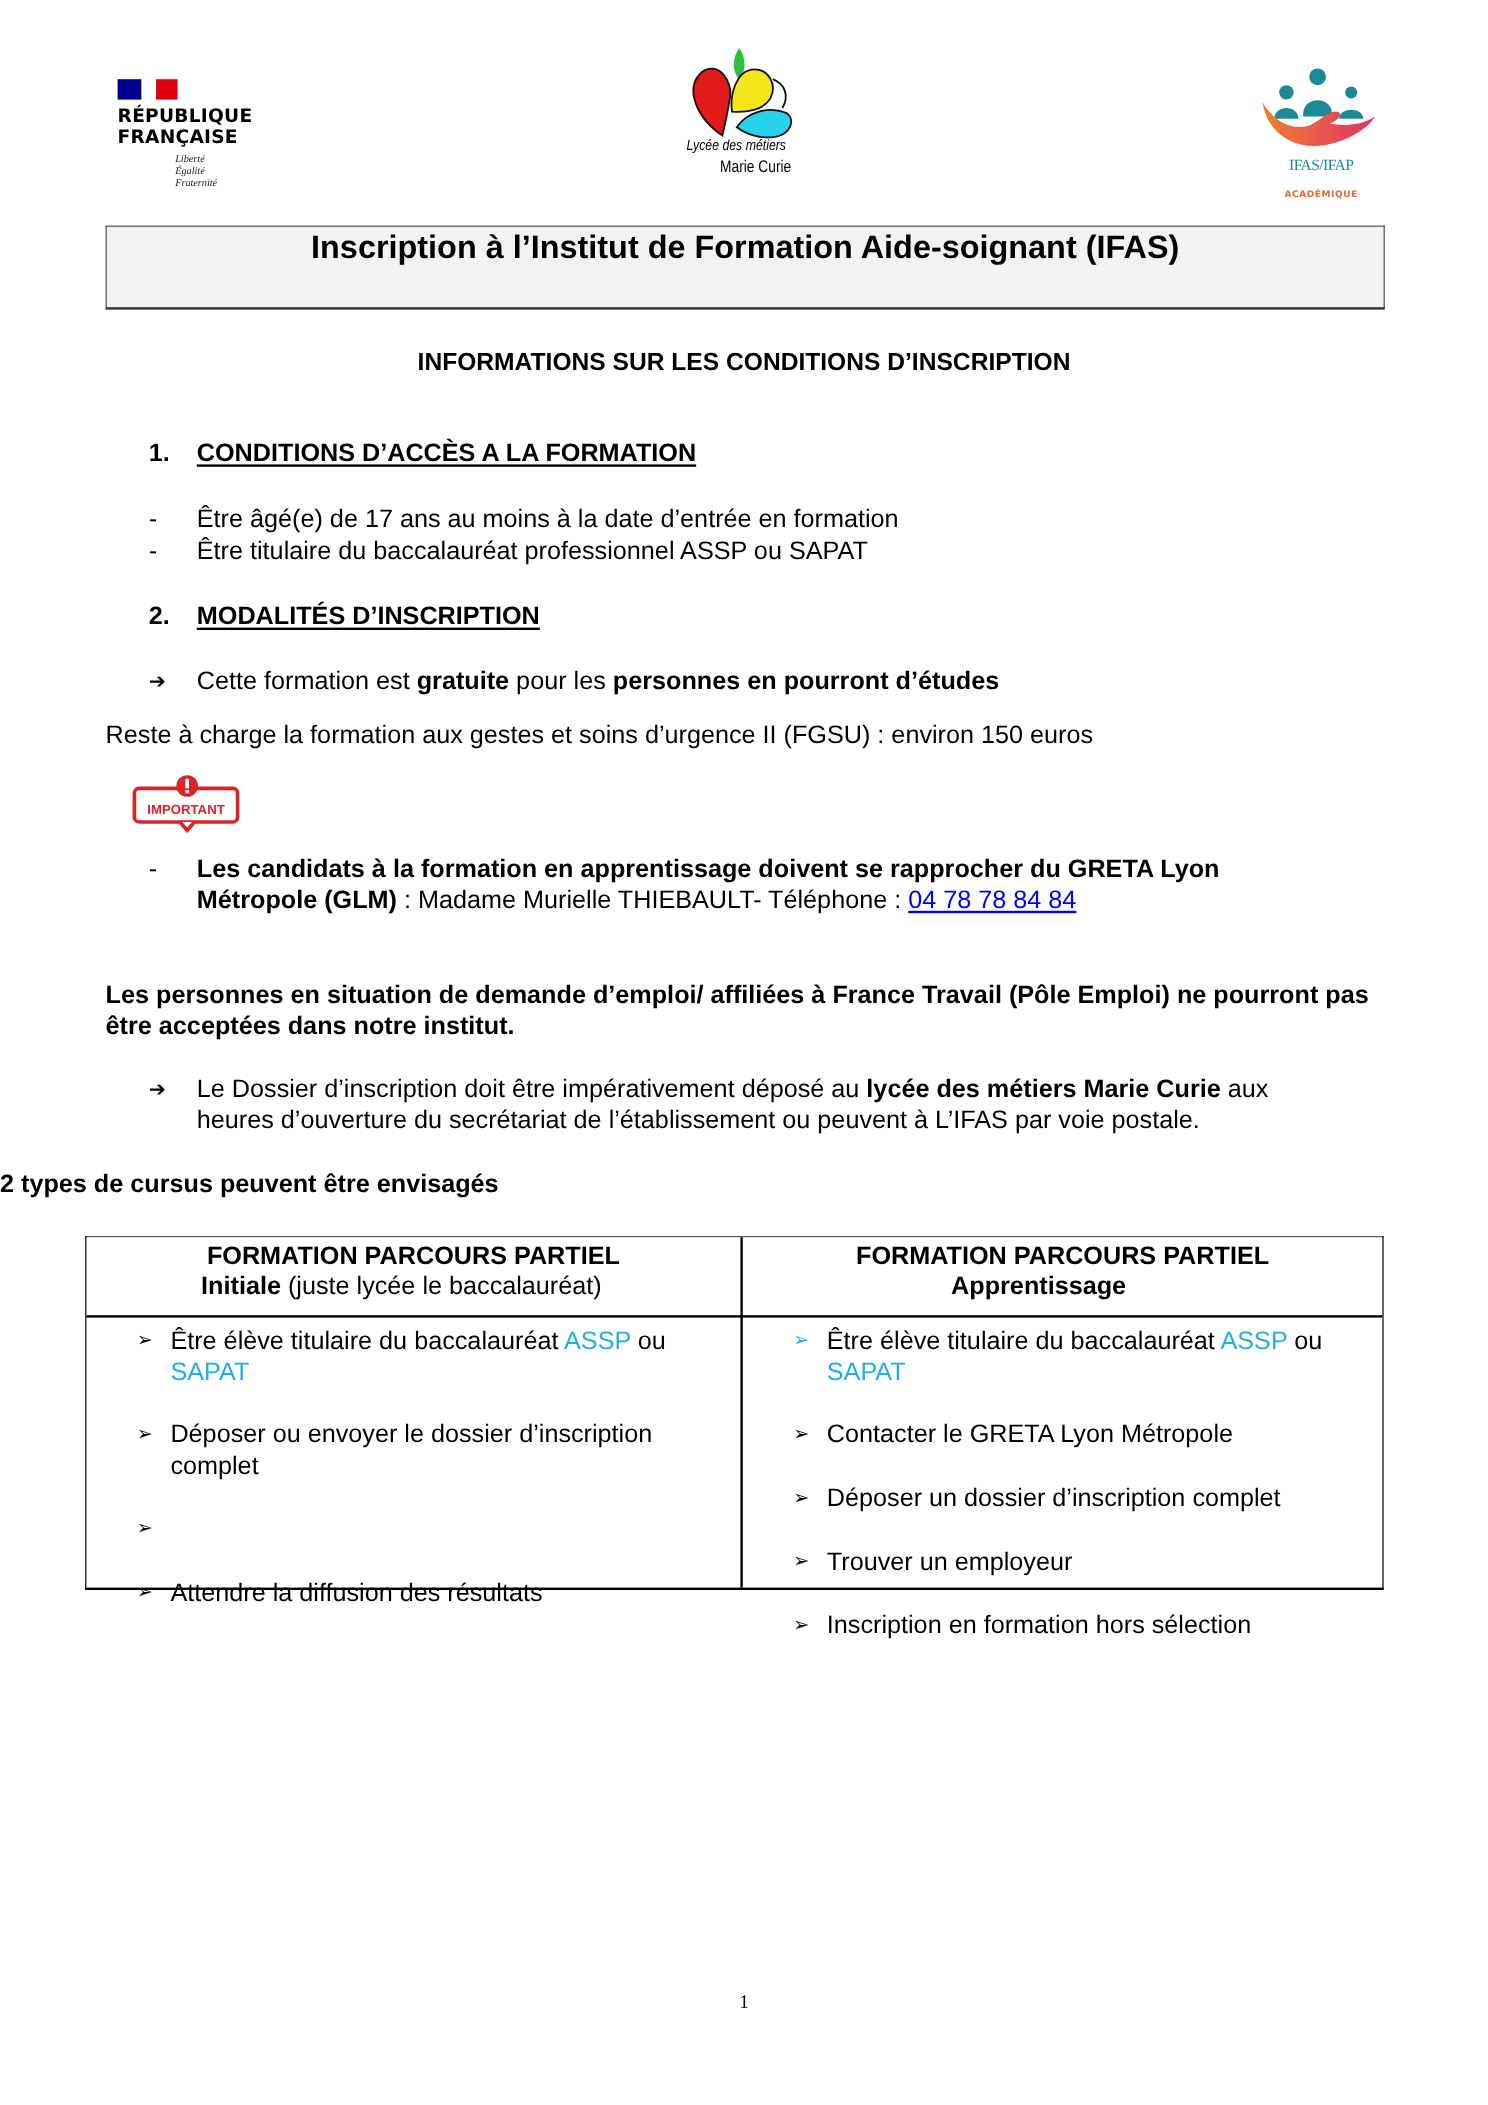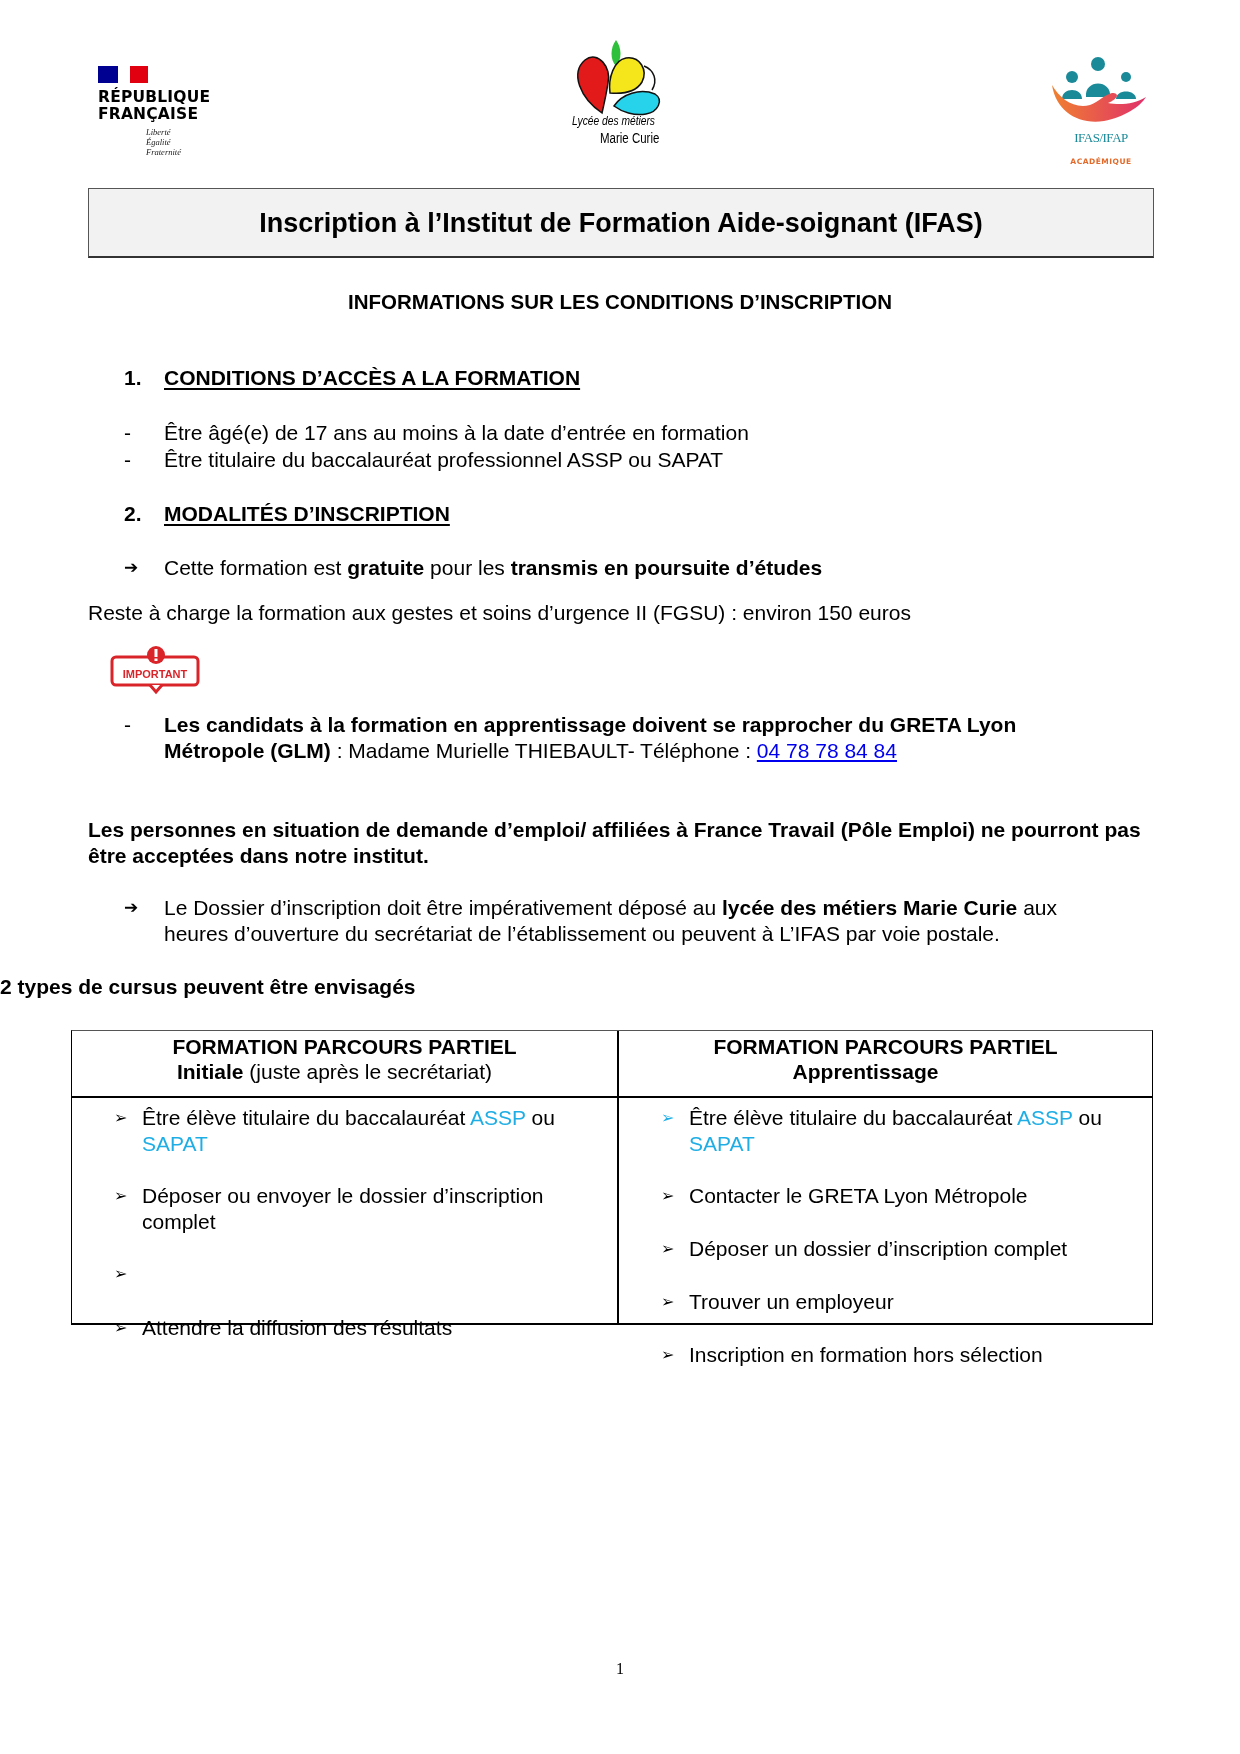--- a/index.html
+++ b/index.html
@@ -18,21 +18,21 @@
 
     .mc-logo { left: 560px; top: 38px; width: 120px; height: 110px; }
     .mc-text1 { position: absolute; left: 12px; top: 76px; font-style: italic; font-size: 12.5px; white-space: nowrap; transform: scaleX(0.82); transform-origin: left; }
     .mc-text2 { position: absolute; left: 40px; top: 92px; font-size: 14px; white-space: nowrap; transform: scaleX(0.82); transform-origin: left; }
 
     .ifas-logo { left: 1048px; top: 55px; width: 106px; height: 115px; }
     .ifas-text { position: absolute; left: 0; top: 75px; width: 106px; text-align: center; font-family: Liberation Serif, serif; font-size: 13px; color: #1a8a99; letter-spacing: -0.5px; }
     .ifas-sub { position: absolute; left: 0; top: 102px; width: 106px; text-align: center; font-family: "DejaVu Sans", sans-serif; font-size: 7.5px; font-weight: bold; color: #e36a2a; letter-spacing: 0.5px; }
 
     
-    .title-box { left: 88px; top: 188px; width: 1066px; height: 70px; background: #f2f2f2; border: 1.5px solid #555; border-bottom: 2px solid #333; text-align: center; padding-top: 18px; }
+    .title-box { left: 88px; top: 188px; width: 1066px; height: 70px; background: #f2f2f2; border: 1.5px solid #555; border-bottom: 2px solid #333; text-align: center; padding-top: 1px; }
     .title-line { font-weight: bold; font-size: 27px; line-height: 33px; }
 
     .subhead { left: 0; width: 1240px; text-align: center; top: 290px; font-weight: bold; font-size: 20.5px; }
 
     .sec-title { left: 124px; font-weight: bold; font-size: 21px; display: flex; }
     .sec-title .num { width: 40px; }
     .sec-title .txt { text-decoration: underline; text-underline-offset: 3px; }
 
     .dash-line { left: 124px; font-size: 21px; display: flex; }
     .dash-line .mark { width: 40px; }
@@ -138,21 +138,21 @@
   <span>Être titulaire du baccalauréat professionnel ASSP ou SAPAT</span>
 </div>
 
 <div class="abs sec-title" style="top:502px">
   <span class="num">2.</span>
   <span class="txt">MODALITÉS D’INSCRIPTION</span>
 </div>
 
 <div class="abs arrow-line" style="top:555px">
   <span class="mark">➔</span>
-  <span><span>Cette formation est </span><b>gratuite</b><span> pour les </span><b>transmis en poursuite d’études</b></span>
+  <span><span>Cette formation est </span><b>gratuite</b><span> pour les </span><b>personnes en pourront d’études</b></span>
 </div>
 
 <div class="abs plain" style="top:601px">Reste à charge la formation aux gestes et soins d’urgence II (FGSU) : environ 150 euros</div>
 
 <div class="abs important-badge">
   <svg width="96" height="50" viewBox="0 0 96 50">
     <rect x="4" y="12" width="86" height="28" rx="4" fill="#fff" stroke="#d9242a" stroke-width="3"></rect>
     <path d="M42 40 L48 47 L54 40" fill="#fff" stroke="#d9242a" stroke-width="3"></path>
     <circle cx="48" cy="10" r="9" fill="#d9242a"></circle>
     <rect x="46.5" y="4" width="3" height="8" fill="#fff"></rect>
@@ -177,21 +177,21 @@
 </div>
 
 <div class="abs center-bold">2 types de cursus peuvent être envisagés</div>
 
 <div class="abs cursus-table">
   <div class="col-divider"></div>
   <div class="row-divider"></div>
 
   <div class="th th-left">
     <div class="b">FORMATION PARCOURS PARTIEL</div>
-    <div style="margin-left:-20px"><b>Initiale</b><span> (juste après le secrétariat)</span></div>
+    <div style="margin-left:-20px"><b>Initiale</b><span> (juste lycée le baccalauréat)</span></div>
   </div>
   <div class="th th-right">
     <div class="b">FORMATION PARCOURS PARTIEL</div>
     <div class="b" style="margin-left:-40px">Apprentissage</div>
   </div>
 
   <div class="items items-left">
     <div class="item" style="top:8px">
       <span class="chev">➢</span>
       <span class="txt"><span>Être élève titulaire du baccalauréat </span><span class="hl">ASSP</span><span> ou</span><br><span class="hl">SAPAT</span></span>

